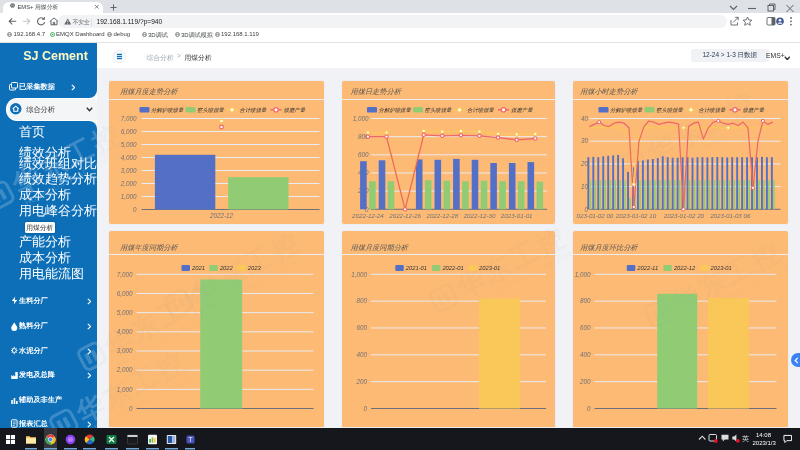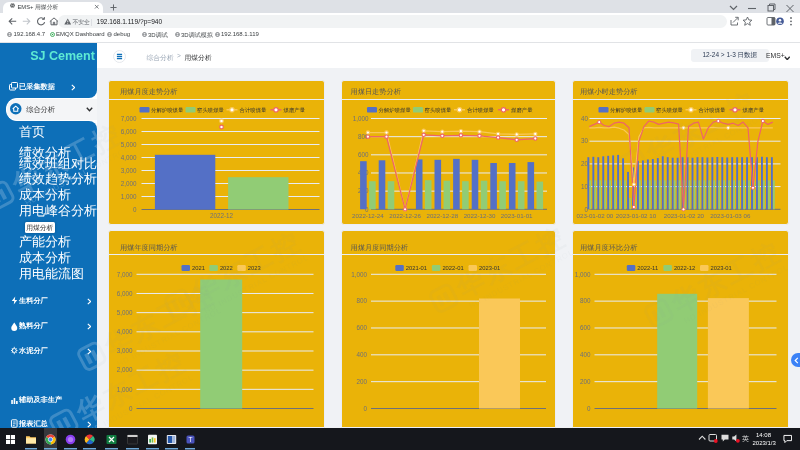--- a/index.html
+++ b/index.html
@@ -1,18 +1,18 @@
 <!DOCTYPE html>
 <html><head><meta charset="utf-8">
 <style>
 * { margin:0; padding:0; box-sizing:border-box; }
 html,body { width:800px; height:450px; overflow:hidden; font-family:"Liberation Sans",sans-serif; }
 .abs { position:absolute; }
 #stage { position:relative; width:800px; height:450px; background:#fff; overflow:hidden; }
-.card { position:absolute; background:#eab308; border-radius:3px; border:1px solid #ebeef5; overflow:hidden; }
+.card { position:absolute; background:#fdba74; border-radius:3px; border:1px solid #ebeef5; overflow:hidden;font-style:italic; }
 .ctitle { position:absolute; left:8px; top:8.5px; font-size:7.2px; color:#555; white-space:nowrap; }
 .csep { position:absolute; left:0; right:0; height:1px; background:#ebeef5; }
 .sub { position:absolute; left:19px; color:#fff; font-size:13px; white-space:nowrap; transform:translateY(-50%); }
 .mtx { position:absolute; left:19px; color:#fff; font-size:7.2px; font-weight:bold; white-space:nowrap; transform:translateY(-50%); }
 .bm { position:absolute; font-size:6px; color:#3c4043; white-space:nowrap; }
 .tbtxt { position:absolute; color:#fff; font-size:6px; white-space:nowrap; }
 </style></head>
 <body>
 <div id="stage">
 
@@ -102,21 +102,21 @@
       <circle cx="4" cy="4" r="3.4" fill="none" stroke="#5f6368" stroke-width="0.85"></circle>
       <ellipse cx="4" cy="4" rx="1.53" ry="3.4" fill="none" stroke="#5f6368" stroke-width="0.68"></ellipse>
       <line x1="0.6000000000000001" y1="4" x2="7.4" y2="4" stroke="#5f6368" stroke-width="0.68"></line>
     </svg>
 <span class="bm" style="left:221px;top:31.2px">192.168.1.119</span>
 
 <div class="abs" style="left:0;top:42.75px;width:800px;height:385.25px;background:#f0f2f5;"></div>
 <div class="abs" style="left:97px;top:42.75px;width:703px;height:25.5px;background:#fff;"></div>
 
 <div class="abs" style="left:0;top:42.75px;width:97px;height:385.25px;background:#0d6fb8;overflow:hidden;">
-  <div class="abs" style="left:7px;top:6.5px;width:111px;text-align:center;color:#5eead4;font-weight:bold;font-size:12.5px;">SJ Cement</div>
+  <div class="abs" style="left:0;top:6.5px;width:111px;text-align:center;color:#fef9c3;font-weight:bold;font-size:12.5px;">SJ Cement</div>
   <div class="abs" style="left:0;top:33.75px;width:81px;height:20px;">
     <svg class="abs" style="left:8.5px;top:5.5px" width="9" height="9" viewBox="0 0 9 9">
           <rect x="0.5" y="2.5" width="6" height="5.5" rx="0.8" fill="none" stroke="#fff" stroke-width="1"></rect>
           <rect x="2.5" y="0.5" width="6" height="5.5" rx="0.8" fill="#0d6fb8" stroke="#fff" stroke-width="1"></rect>
         </svg>
     <span class="mtx" style="top:10px;">已采集数据</span>
     <svg class="abs" style="right:6px;top:7px" width="4.5" height="7" viewBox="0 0 4.5 7">
           <path d="M0.8 0.8 L3.7 3.5 L0.8 6.2" fill="none" stroke="#fff" stroke-width="1.1"></path>
         </svg>
   </div>
@@ -161,20 +161,29 @@
     <svg class="abs" style="right:6px;top:7px" width="4.5" height="7" viewBox="0 0 4.5 7">
           <path d="M0.8 0.8 L3.7 3.5 L0.8 6.2" fill="none" stroke="#fff" stroke-width="1.1"></path>
         </svg>
   </div>
   <div class="abs" style="left:0;top:297.95px;width:97px;height:20px;">
     <svg class="abs" style="left:9.5px;top:5.5px" width="8.5" height="9" viewBox="0 0 8 9">
           <circle cx="4" cy="4.5" r="2" fill="none" stroke="#fff" stroke-width="1"></circle>
           <path d="M4 0.8 V2 M4 7 V8.2 M0.8 4.5 H2 M6 4.5 H7.2 M1.7 2.2 L2.6 3.1 M5.4 5.9 L6.3 6.8 M6.3 2.2 L5.4 3.1 M2.6 5.9 L1.7 6.8" stroke="#fff" stroke-width="0.9"></path>
         </svg>
     <span class="mtx" style="top:10px;">水泥分厂</span>
+    <svg class="abs" style="right:6px;top:7px" width="4.5" height="7" viewBox="0 0 4.5 7">
+          <path d="M0.8 0.8 L3.7 3.5 L0.8 6.2" fill="none" stroke="#fff" stroke-width="1.1"></path>
+        </svg>
+  </div>
+  <div class="abs" style="left:0;top:322.55px;width:97px;height:20px;">
+    <svg class="abs" style="left:9.5px;top:5.5px" width="8.5" height="9" viewBox="0 0 8 9">
+          <path d="M1 8 V4 L3 5.5 V4 L5 5.5 V1 H7.5 V8 Z" fill="#fff"></path>
+        </svg>
+    <span class="mtx" style="top:10px;">发电及总降</span>
     <svg class="abs" style="right:6px;top:7px" width="4.5" height="7" viewBox="0 0 4.5 7">
           <path d="M0.8 0.8 L3.7 3.5 L0.8 6.2" fill="none" stroke="#fff" stroke-width="1.1"></path>
         </svg>
   </div>
   <div class="abs" style="left:0;top:347.25px;width:112px;height:20px;">
     <svg class="abs" style="left:9.5px;top:5.5px" width="8.5" height="9" viewBox="0 0 8 9">
           <rect x="1" y="4" width="1.6" height="4" fill="#fff"></rect>
           <rect x="3.4" y="2" width="1.6" height="6" fill="#fff"></rect>
           <rect x="5.8" y="5" width="1.6" height="3" fill="#fff"></rect>
         </svg>

